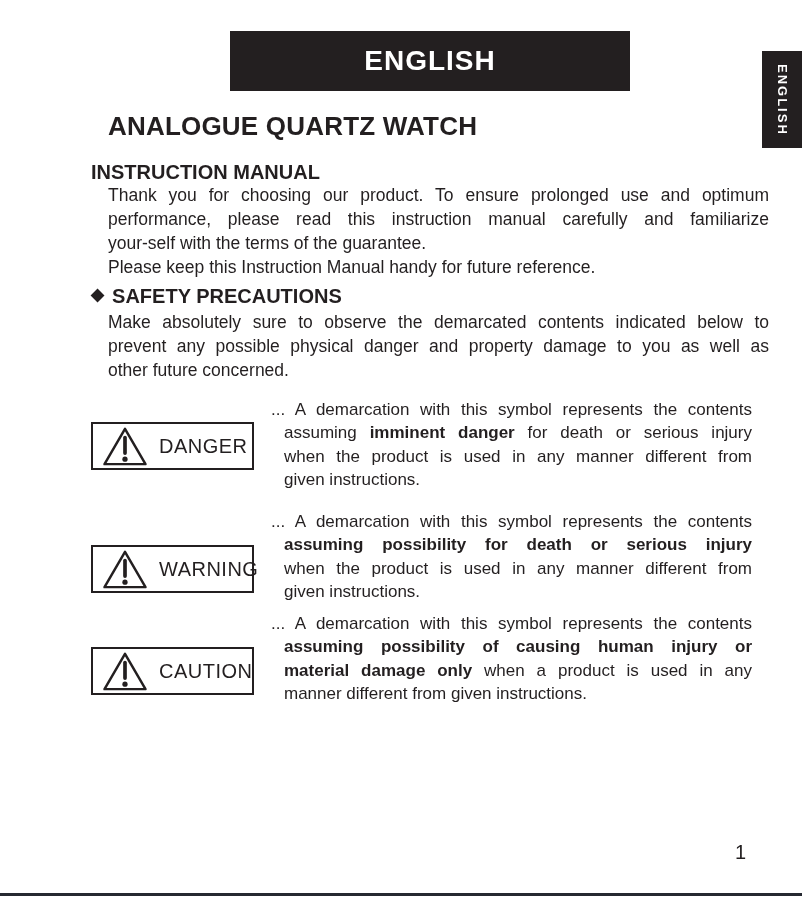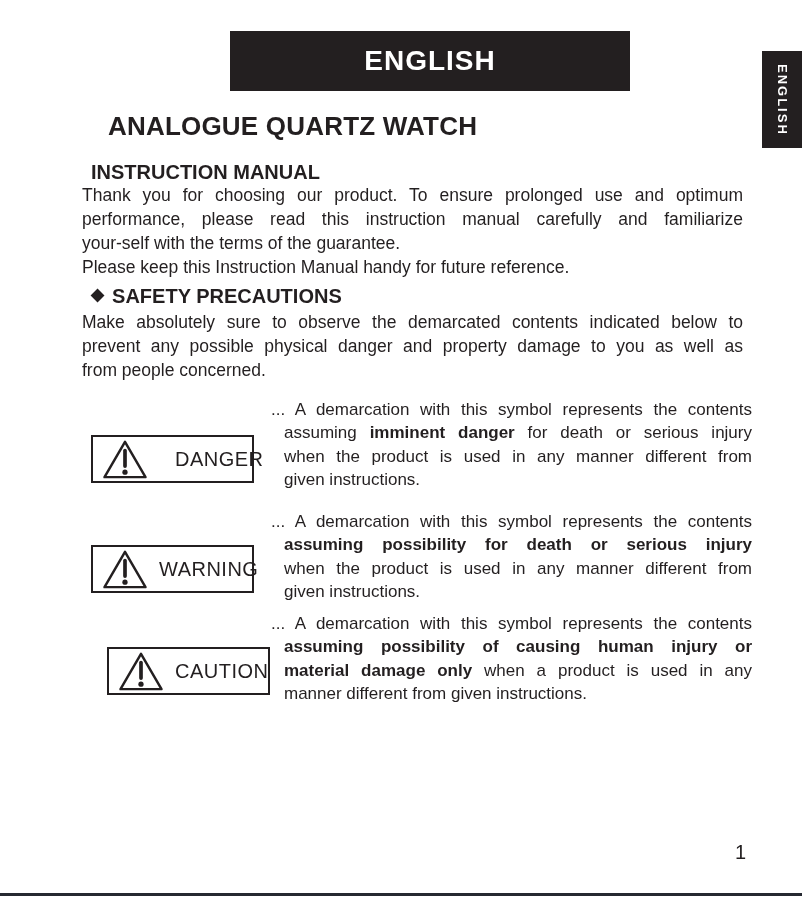--- a/index.html
+++ b/index.html
@@ -35,21 +35,21 @@
   .page-title {
     left: 108px; top: 111px; width: 661px;
     font-size: 26px; font-weight: bold; line-height: 30px;
     letter-spacing: 0.2px;
   }
 
   .h2 { font-size: 20px; font-weight: bold; line-height: 24px; }
   .manual-heading { left: 91px; top: 160px; width: 661px; }
 
   .textblock {
-    left: 82px; width: 661px;
+    left: 108px; width: 661px;
     font-size: 17.5px; line-height: 24px;
   }
   .intro-block  { top: 183px; }
   .safety-block { top: 310px; }
 
   .line { text-align: justify; text-align-last: justify; }
   .line.last { text-align: left; text-align-last: left; }
 
   .safety-heading {
     left: 91px; top: 284px; width: 661px;
@@ -67,23 +67,23 @@
   .nt-danger  { top: 398px; }
   .nt-warning { top: 510px; }
   .nt-caution { top: 612px; }
 
   .notice-box {
     left: 91px; width: 159px; height: 44px;
     border: 2px solid #231f20;
     background: #ffffff;
     display: flex; align-items: center;
   }
-  .nb-danger  { top: 435px; gap: 16px; }
+  .nb-danger  { top: 422px; }
   .nb-warning { top: 545px; }
-  .nb-caution { top: 647px; margin-left: 16px; }
+  .nb-caution { top: 647px; }
 
   .tri-icon { margin-left: 9px; display: block; flex: 0 0 auto; }
   .notice-label {
     font-size: 20px; margin-left: 11px; letter-spacing: 0.5px;
     white-space: nowrap;
   }
 
   .page-number {
     left: 718px; top: 840px; width: 28px;
     text-align: right; font-size: 20px; line-height: 24px;
@@ -119,21 +119,21 @@
 </div>
 
 <div class="abs h2 safety-heading">
   <span class="diamond">◆</span>
   <span>SAFETY PRECAUTIONS</span>
 </div>
 
 <div class="abs textblock safety-block">
   <div class="line">Make absolutely sure to observe the demarcated contents indicated below to</div>
   <div class="line">prevent any possible physical danger and property damage to you as well as</div>
-  <div class="line last">from people concerned.</div>
+  <div class="line last">other future concerned.</div>
 </div>
 
 <div class="abs notice-box nb-danger">
   <svg class="tri-icon" width="46" height="41" viewBox="0 0 56 50">
     <path d="M28 3.5 L53 46.5 L3 46.5 Z" fill="none" stroke="#231f20" stroke-width="3" stroke-linejoin="round"></path>
     <path d="M28 14 L28 33" stroke="#231f20" stroke-width="4.5" stroke-linecap="round" fill="none"></path>
     <circle cx="28" cy="40.5" r="3.2" fill="#231f20"></circle>
   </svg>
   <span class="notice-label">DANGER</span>
 </div>

